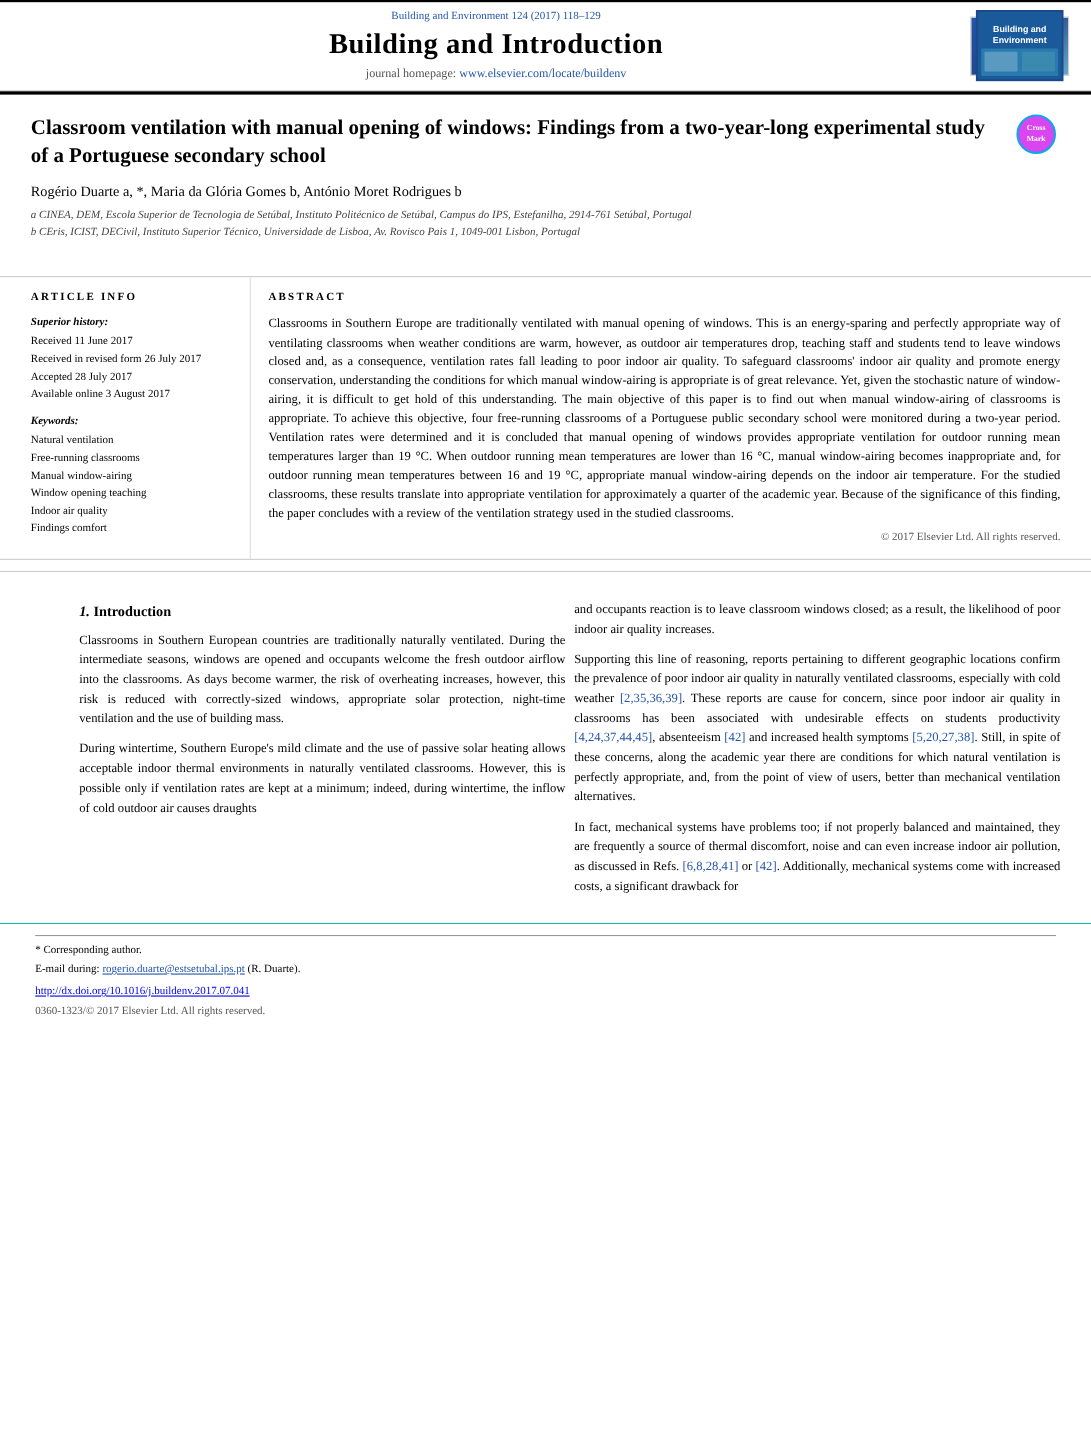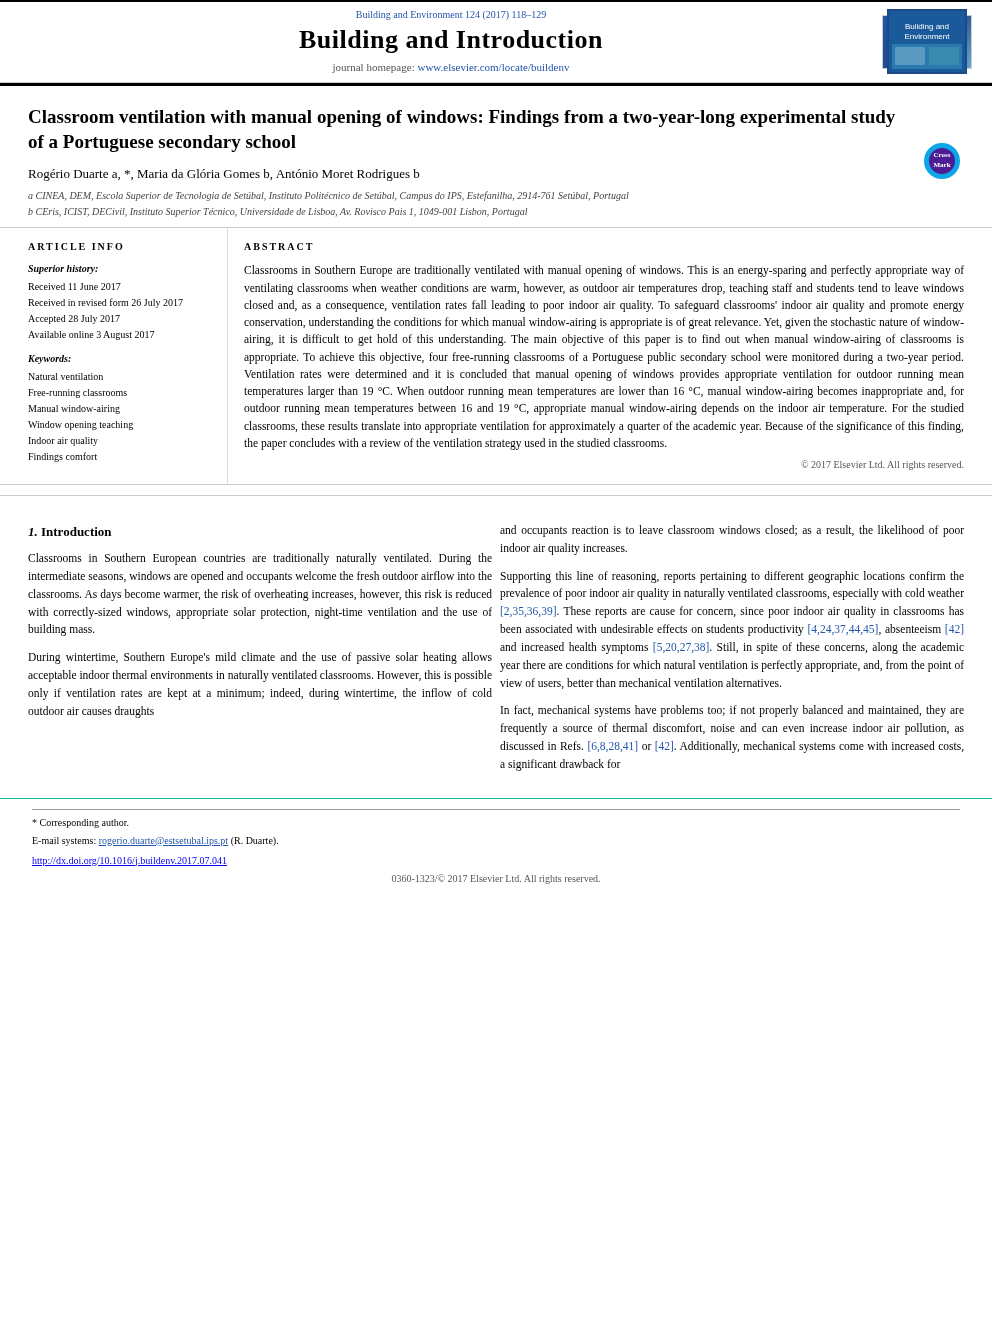--- a/index.html
+++ b/index.html
@@ -81,36 +81,37 @@
       height: 54px;
       border: 1px solid #ccc;
       background: linear-gradient(135deg, #2255aa 0%, #224488 50%, #66aacc 100%);
       display: flex;
       align-items: center;
       justify-content: center;
       font-size: 8px;
       color: #fff;
       text-align: center;
       padding: 4px;
+      font-weight: bold;
     }
     .sciencedirect-link {
       color: #2255aa;
       font-size: 11px;
     }
     .contents-line {
       font-size: 11px;
       color: #555;
       margin-bottom: 2px;
     }
     
     .article-title-area {
-      padding: 18px 28px 6px 28px;
+      padding: 18px 28px 30px 28px;
       border-bottom: 1px solid #ccc;
       display: flex;
-      align-items: center;
+      align-items: flex-start;
       justify-content: space-between;
     }
     .article-title-text {
       flex: 1;
     }
     .article-title-text h1 {
       font-size: 19px;
       font-weight: bold;
       color: #000;
       line-height: 1.35;
@@ -130,29 +131,29 @@
     .crossmark-badge {
       width: 40px;
       height: 40px;
       margin-left: 16px;
       flex-shrink: 0;
     }
     .crossmark-circle {
       width: 36px;
       height: 36px;
       border-radius: 50%;
-      background: #4c1d95;
+      background: #d946ef;
       display: flex;
       align-items: center;
       justify-content: center;
       color: #fff;
       font-size: 8px;
       font-weight: bold;
       text-align: center;
-      border: 5px solid #0ea5e9;
+      border: 2px solid #0ea5e9;
     }
     
     .article-body-header {
       display: flex;
       border-bottom: 1px solid #ccc;
       padding: 0 28px;
     }
     .article-info-col {
       width: 200px;
       flex-shrink: 0;
@@ -205,20 +206,21 @@
       font-size: 10px;
       color: #555;
       text-align: right;
       margin-top: 6px;
     }
     
     .main-content {
       padding: 16px 28px 0 28px;
       display: flex;
       gap: 8px;
+      margin-left: 44px;
     }
     .col-left {
       flex: 1;
       font-size: 11.5px;
       line-height: 1.55;
     }
     .col-right {
       flex: 1;
       font-size: 11.5px;
       line-height: 1.55;
@@ -261,21 +263,20 @@
       color: #2255aa;
     }
     .footer-doi {
       font-size: 10px;
       color: #2255aa;
       margin-bottom: 4px;
     }
     .footer-issn {
       font-size: 10px;
       color: #555;
-      text-align: center;
     }
     .divider-line {
       border: none;
       border-top: 1px solid #ccc;
       margin: 10px 0;
     }
     .ref-link {
       color: #2255aa;
       text-decoration: none;
     }
@@ -376,21 +377,21 @@
       <p class="body-paragraph">
         In fact, mechanical systems have problems too; if not properly balanced and maintained, they are frequently a source of thermal discomfort, noise and can even increase indoor air pollution, as discussed in Refs. <a href="#" class="ref-link">[6,8,28,41]</a> or <a href="#" class="ref-link">[42]</a>. Additionally, mechanical systems come with increased costs, a significant drawback for
       </p>
     </div>
   </div>
 
   <div class="page-footer">
     <hr style="border:none; border-top: 1px solid #999; margin-bottom: 6px;">
     <div class="footer-corresponding">* Corresponding author.</div>
     <div class="footer-email">
-      <span>E-mail systems:</span>
+      <span>E-mail during:</span>
       <a href="#">rogerio.duarte@estsetubal.ips.pt</a>
       <span>(R. Duarte).</span>
     </div>
     <div class="footer-doi">
       <a href="#">http://dx.doi.org/10.1016/j.buildenv.2017.07.041</a>
     </div>
     <div class="footer-issn">0360-1323/© 2017 Elsevier Ltd. All rights reserved.</div>
   </div>
 
 </div>

